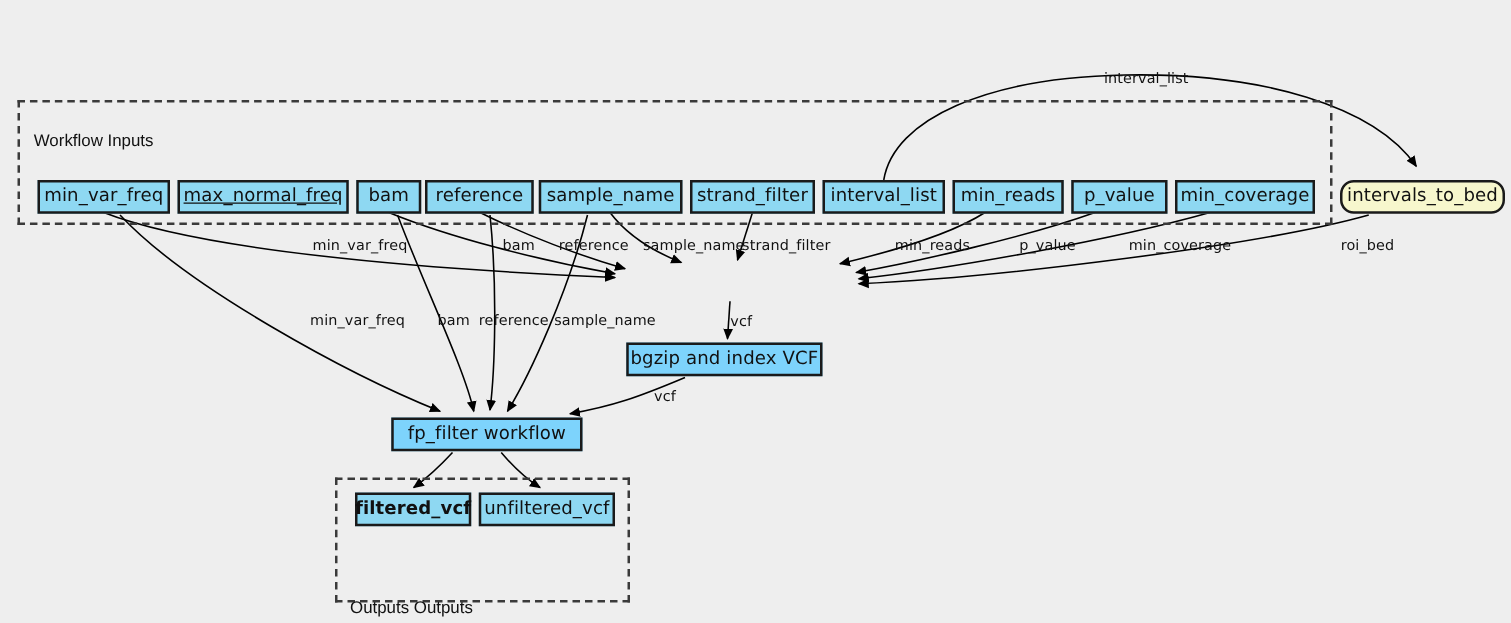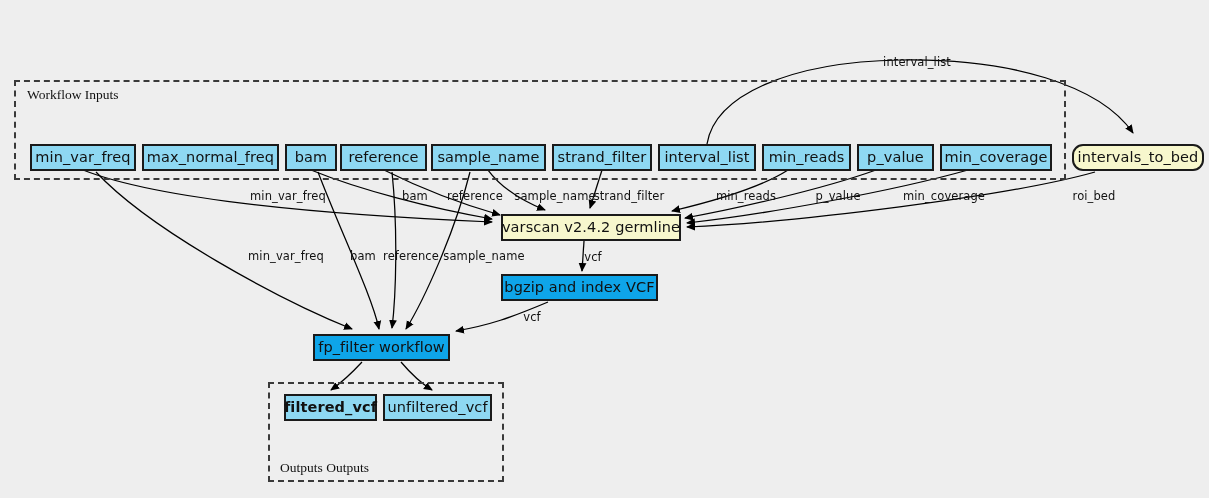--- a/index.html
+++ b/index.html
@@ -37,36 +37,37 @@
     letter-spacing: 0.1px;
     z-index: 5;
   }
   .node.input, .node.output {
     background: #8ed8f2;
   }
   .node.tool {
     background: #f7f7cd;
   }
   .node.subwf {
-    background: #0ea5e9;
+    background: #7dd3fc;
   }
   .group-box {
     position: absolute;
     box-sizing: border-box;
     border: 2px dashed #3a3a3a;
     background: transparent;
     z-index: 1;
   }
   .group-label {
     position: absolute;
-    font-family: Liberation Serif, serif;
+    font-family: Liberation Sans, sans-serif;
     font-size: 13.5px;
     color: #111111;
     white-space: nowrap;
     z-index: 2;
+    margin-top: 18px;
   }
   .edge-label {
     position: absolute;
     font-size: 11.5px;
     color: #111111;
     white-space: nowrap;
     z-index: 6;
     transform: translate(-50%, -50%);
     letter-spacing: 0.1px;
   }
@@ -133,21 +134,21 @@
   <div class="edge-label" style="left:286px; top:256px;">min_var_freq</div>
   <div class="edge-label" style="left:363px; top:256px;">bam</div>
   <div class="edge-label" style="left:411px; top:256px;">reference</div>
   <div class="edge-label" style="left:484px; top:256px;">sample_name</div>
   <div class="edge-label" style="left:593px; top:257px;">vcf</div>
   <div class="edge-label" style="left:532px; top:317px;">vcf</div>
 
   <div class="node input" style="left:30px; top:144px; width:106px; height:27px;">
     <span>min_var_freq</span>
   </div>
-  <div class="node input" style="left:142px; top:144px; width:137px; height:27px;">
+  <div class="node input" style="left:142px; top:144px; width:137px; height:27px;text-decoration:underline;">
     <span>max_normal_freq</span>
   </div>
   <div class="node input" style="left:285px; top:144px; width:52px; height:27px;">
     <span>bam</span>
   </div>
   <div class="node input" style="left:340px; top:144px; width:87px; height:27px;">
     <span>reference</span>
   </div>
   <div class="node input" style="left:431px; top:144px; width:115px; height:27px;">
     <span>sample_name</span>
@@ -164,27 +165,24 @@
   <div class="node input" style="left:857px; top:144px; width:77px; height:27px;">
     <span>p_value</span>
   </div>
   <div class="node input" style="left:940px; top:144px; width:112px; height:27px;">
     <span>min_coverage</span>
   </div>
 
   <div class="node tool" style="left:1072px; top:144px; width:132px; height:27px;border-radius:11px;">
     <span>intervals_to_bed</span>
   </div>
-  <div class="node tool" style="left:501px; top:214px; width:180px; height:27px;">
-    <span>varscan v2.4.2 germline</span>
-  </div>
   <div class="node subwf" style="left:501px; top:274px; width:157px; height:27px;">
     <span>bgzip and index VCF</span>
   </div>
-  <div class="node subwf" style="left:313px; top:334px; width:137px; height:27px;">
+  <div class="node subwf" style="left:313px; top:334px; width:153px; height:27px;">
     <span>fp_filter workflow</span>
   </div>
 
   <div class="node output" style="left:284px; top:394px; width:93px; height:27px;font-weight:bold;">
     <span>filtered_vcf</span>
   </div>
   <div class="node output" style="left:383px; top:394px; width:109px; height:27px;text-align:center;">
     <span>unfiltered_vcf</span>
   </div>
 

